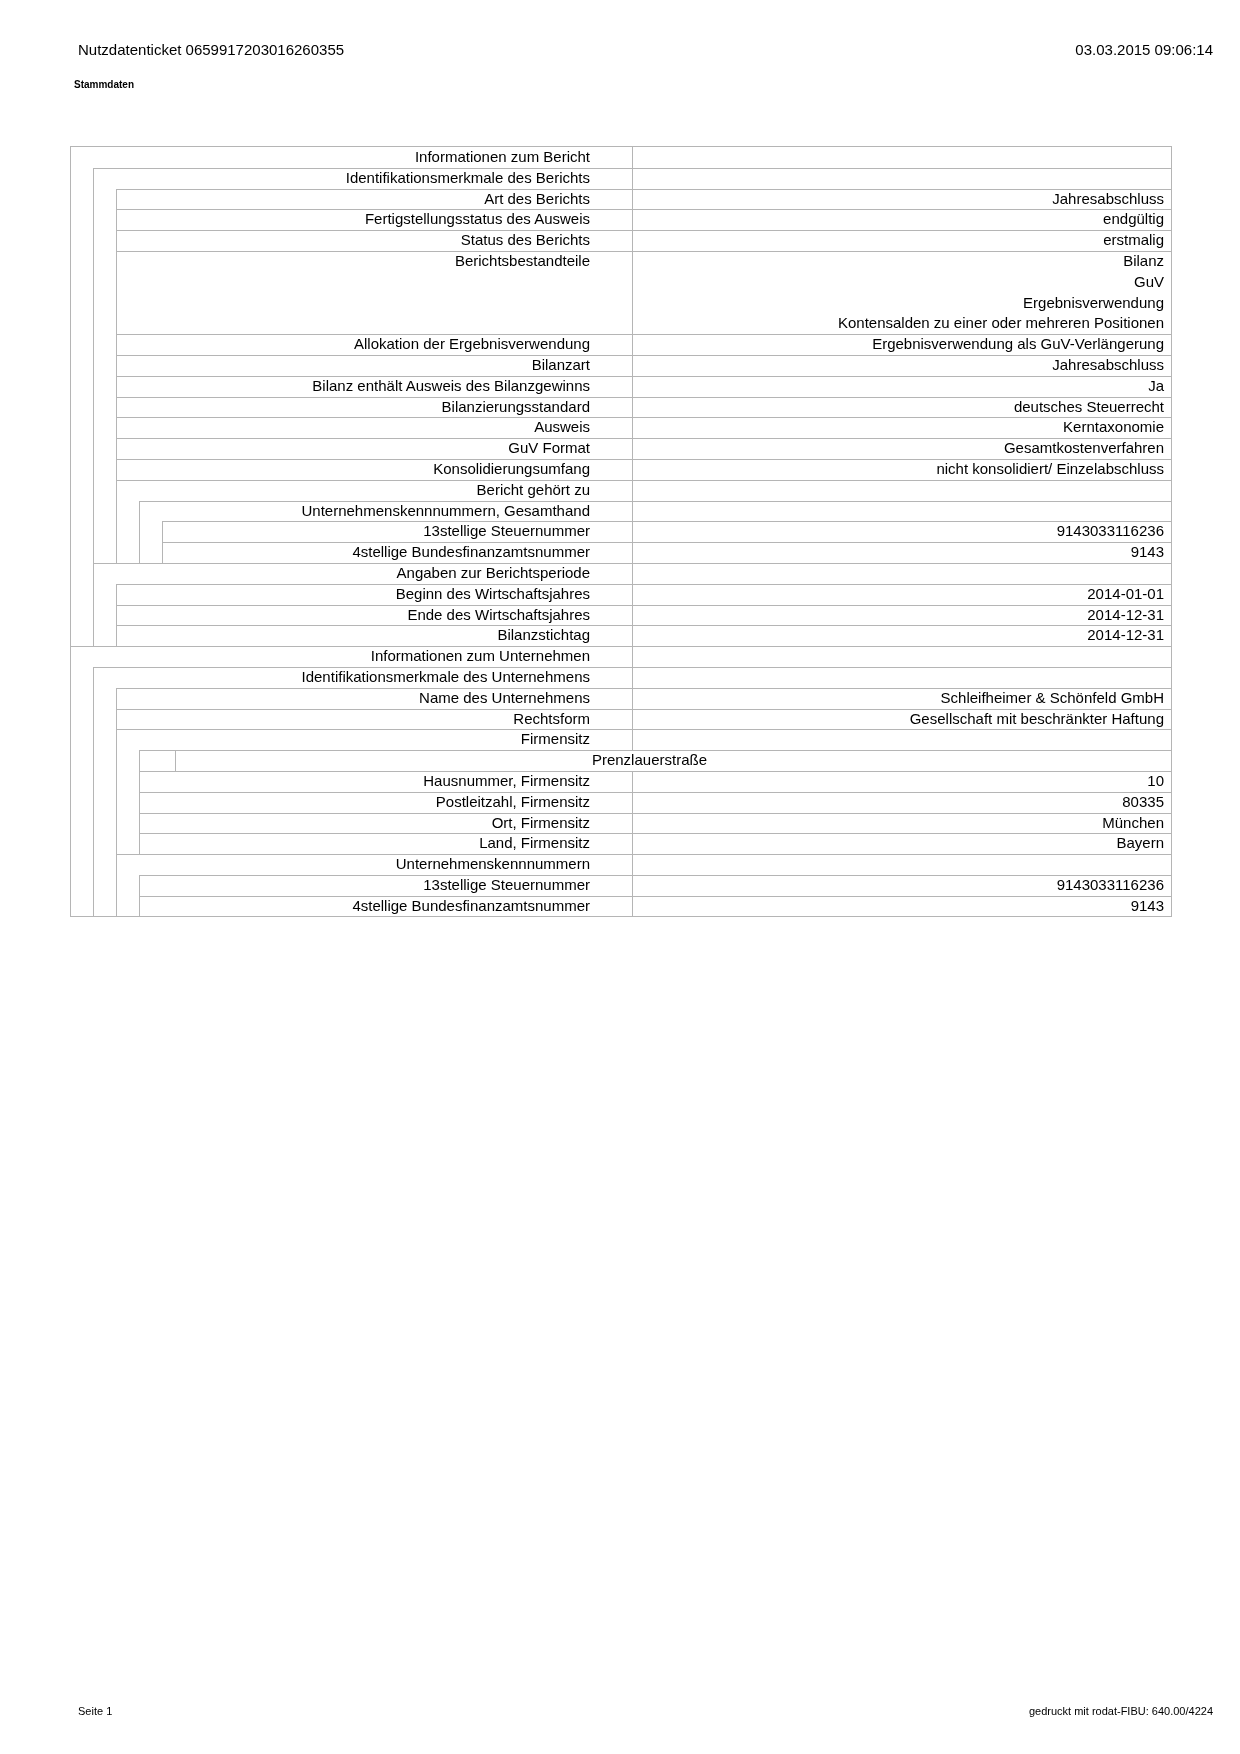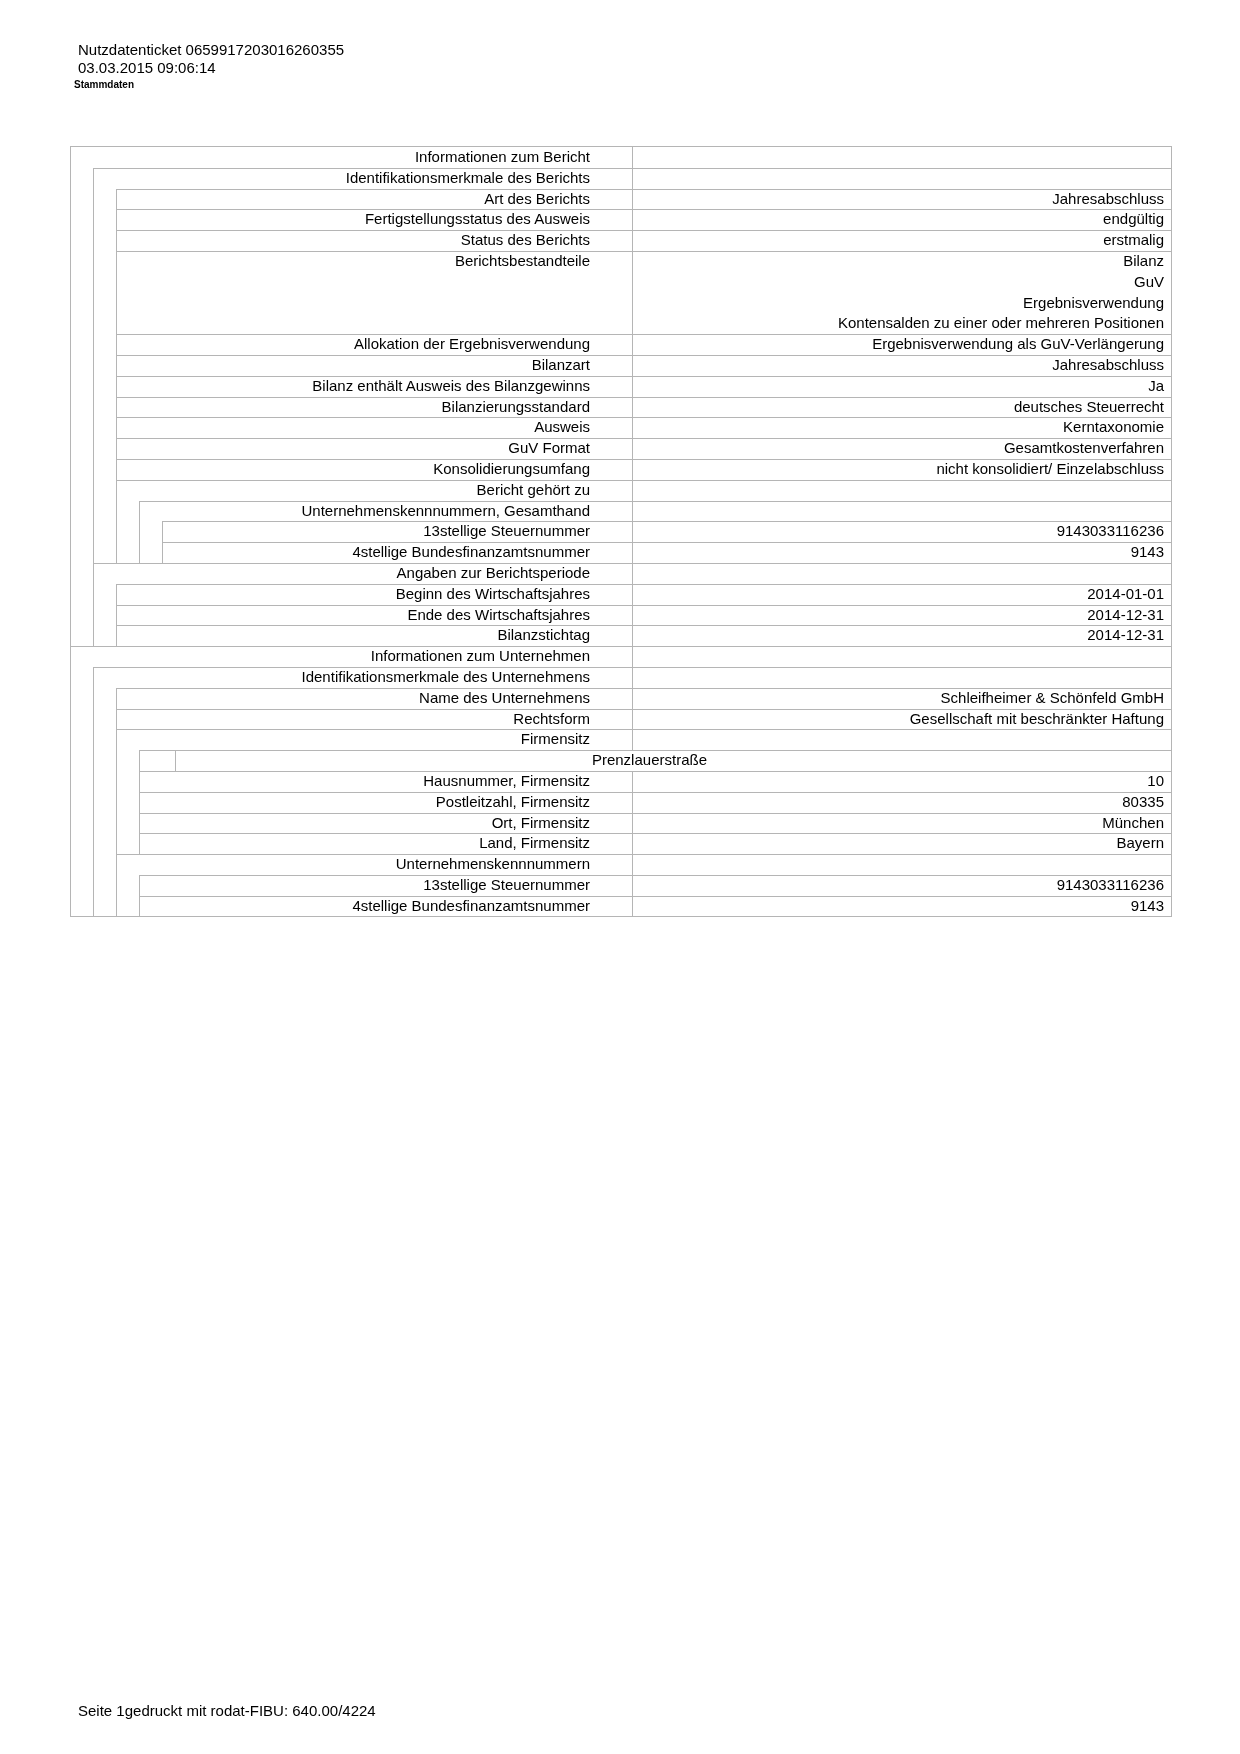--- a/index.html
+++ b/index.html
@@ -1,31 +1,31 @@
 <!DOCTYPE html>
 <html style="--border: #b5b5b5; --text: #000000; --bg: #ffffff;"><head>
 <meta charset="utf-8">
 <style>
   * { box-sizing: border-box; margin: 0; padding: 0; }
   :root { --border: #b5b5b5; --text: #000000; --bg: #ffffff; }
   html, body { background: #ffffff; }
   body { width: 1240px; height: 1754px; position: relative; font-family: "Liberation Sans", sans-serif; color: var(--text); }
   .page { position: absolute; inset: 0; background: var(--bg); }
 
-  .header { position: absolute; left: 78px; right: 27px; top: 41px; display: flex; justify-content: space-between; font-size: 15px; line-height: 18px; flex-direction: column; }
+  .header { position: absolute; left: 78px; right: 27px; top: 41px; display: flex; justify-content: space-between; font-size: 15px; line-height: 18px; }
   .title-bar { position: absolute; left: 74px; right: 27px; top: 79px; text-align: left; font-size: 10px; font-weight: bold; }
 
   .stammdaten-table { position: absolute; left: 70px; top: 146px; width: 1102px; border: 1px solid var(--border); background: var(--bg); text-align: right; }
   .row { display: flex; position: relative; align-items: stretch; }
   .sep { position: absolute; top: 0; right: 0; height: 1px; background: var(--border); }
   .indent { flex: 0 0 23px; width: 23px; border-right: 1px solid var(--border); }
   .label { flex: 1 1 auto; font-size: 15px; line-height: 20.8px; padding: 0 7px; white-space: pre-wrap; }
   .value { flex: 0 0 539px; width: 539px; border-left: 1px solid var(--border); font-size: 15px; line-height: 20.8px; padding: 0 7px; white-space: pre-wrap; margin-left: 35px; }
 
-  .footer { position: absolute; left: 78px; right: 27px; top: 1702px; display: flex; font-size: 15px; line-height: 18px; }
+  .footer { position: absolute; left: 78px; right: 27px; top: 1702px; display: flex; justify-content: space-between; font-size: 11px; line-height: 18px; }
 </style>
 </head>
 <body>
 
 <div class="page">
 
   <div class="header">
     <span>Nutzdatenticket 0659917203016260355</span>
     <span>03.03.2015 09:06:14</span>
   </div>

